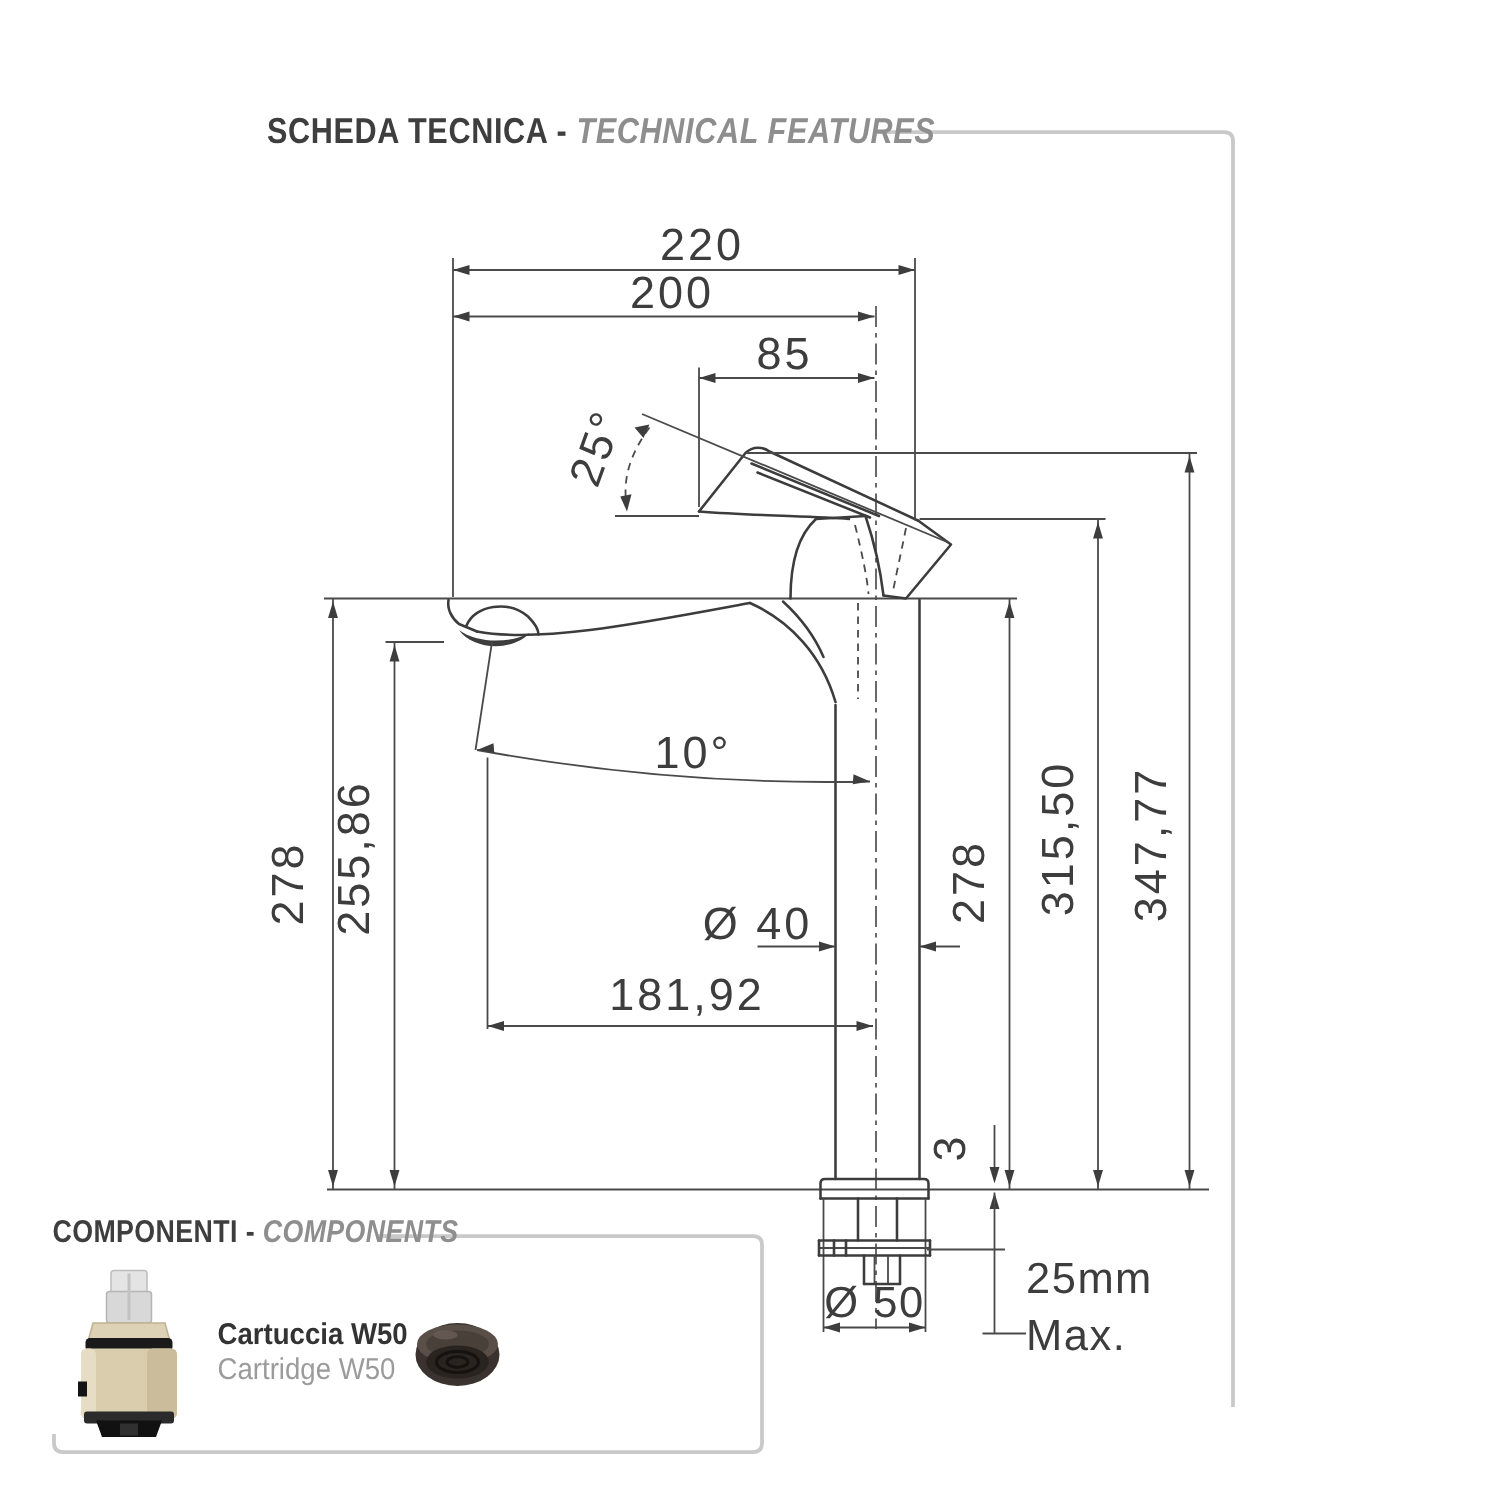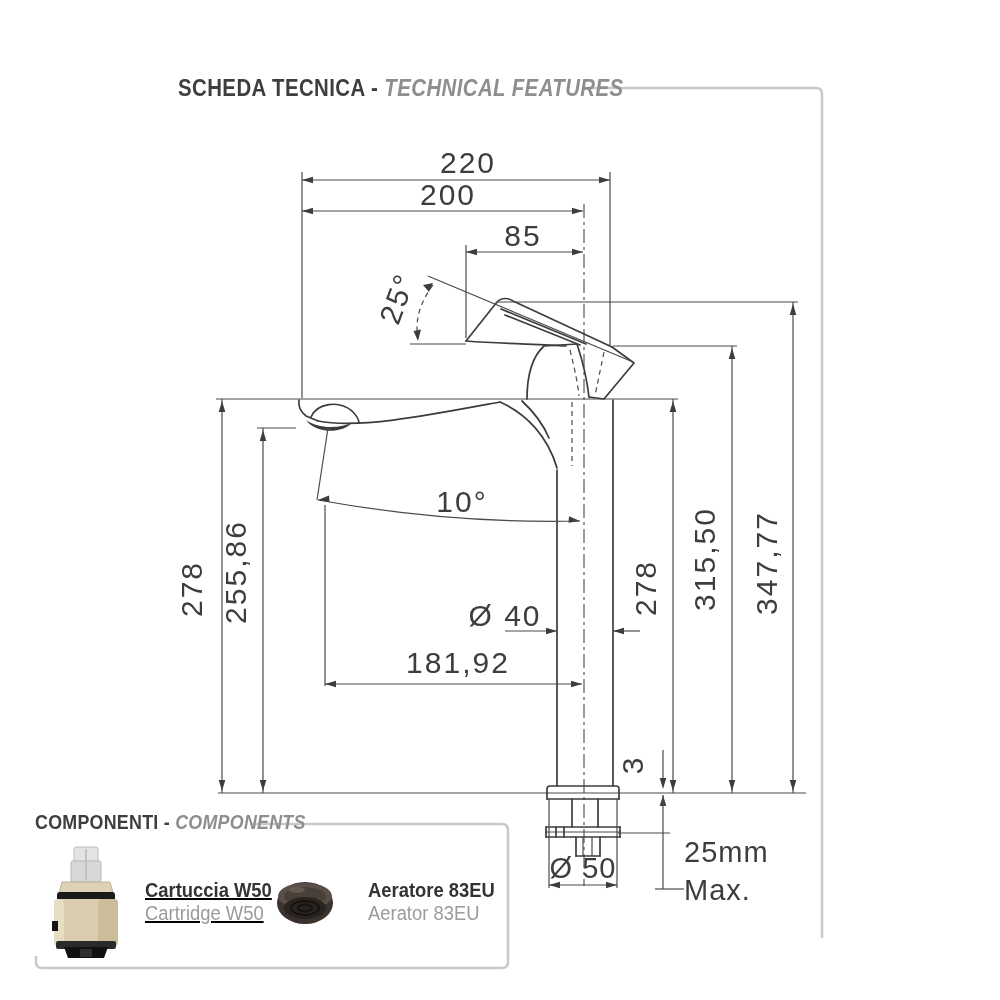--- a/index.html
+++ b/index.html
@@ -7,21 +7,21 @@
         font-family:"Liberation Sans",sans-serif;}
   .sec-title{position:absolute;white-space:nowrap;transform:scaleX(.85);transform-origin:left center;}
   .sec-title .it{font-weight:bold;color:#3e3e3e;}
   .sec-title .sep{font-weight:bold;color:#3e3e3e;}
   .sec-title .en{font-weight:bold;font-style:italic;color:#8e8e8e;}
   #main-title{left:178px;top:74px;font-size:24px;letter-spacing:.5px;}
   #comp-title{left:35px;top:810px;font-size:21px;letter-spacing:.3px;}
   .comp-label{position:absolute;line-height:23px;font-size:20px;white-space:nowrap;}
   .comp-label .n1{color:#333333;font-weight:bold;transform:scaleX(.92);transform-origin:left center;display:block;}
   .comp-label .n2{color:#9b9b9b;transform:scaleX(.92);transform-origin:left center;display:block;}
-  #label-cartridge{left:145px;top:879px;text-decoration:underline;}
+  #label-cartridge{left:145px;top:879px;}
   #label-aerator{left:368px;top:879px;}
   svg{position:absolute;left:0;top:0;}
   .dim-text{font-family:"Liberation Sans",sans-serif;font-size:30px;fill:#3d3d3d;letter-spacing:2px;}
   .dim-text-sm{font-family:"Liberation Sans",sans-serif;font-size:29px;fill:#3d3d3d;letter-spacing:1px;}
   .outline{stroke:#3c3c3c;stroke-width:1.7;fill:none;stroke-linecap:round;stroke-linejoin:round;}
   .dimline{stroke:#4a4a4a;stroke-width:1.2;fill:none;}
   .hidden-line{stroke:#4a4a4a;stroke-width:1.2;fill:none;stroke-dasharray:5 4;}
   .centerline{stroke:#4a4a4a;stroke-width:1.1;fill:none;stroke-dasharray:14 4 3 4;}
   .arrow{fill:#3d3d3d;stroke:none;}
   .frame{stroke:#c9c9c9;stroke-width:2.5;fill:none;}
@@ -240,18 +240,14 @@
   </div>
 
   <div class="sec-title" id="comp-title">
     <span class="it">COMPONENTI</span><span class="sep"> - </span><span class="en">COMPONENTS</span>
   </div>
 
   <div class="comp-label" id="label-cartridge">
     <span class="n1">Cartuccia W50</span>
     <span class="n2">Cartridge W50</span>
   </div>
-  <div class="comp-label" id="label-aerator">
-    <span class="n1">Aeratore 83EU</span>
-    <span class="n2">Aerator 83EU</span>
-  </div>
 
 </div>
 
 </body></html>

